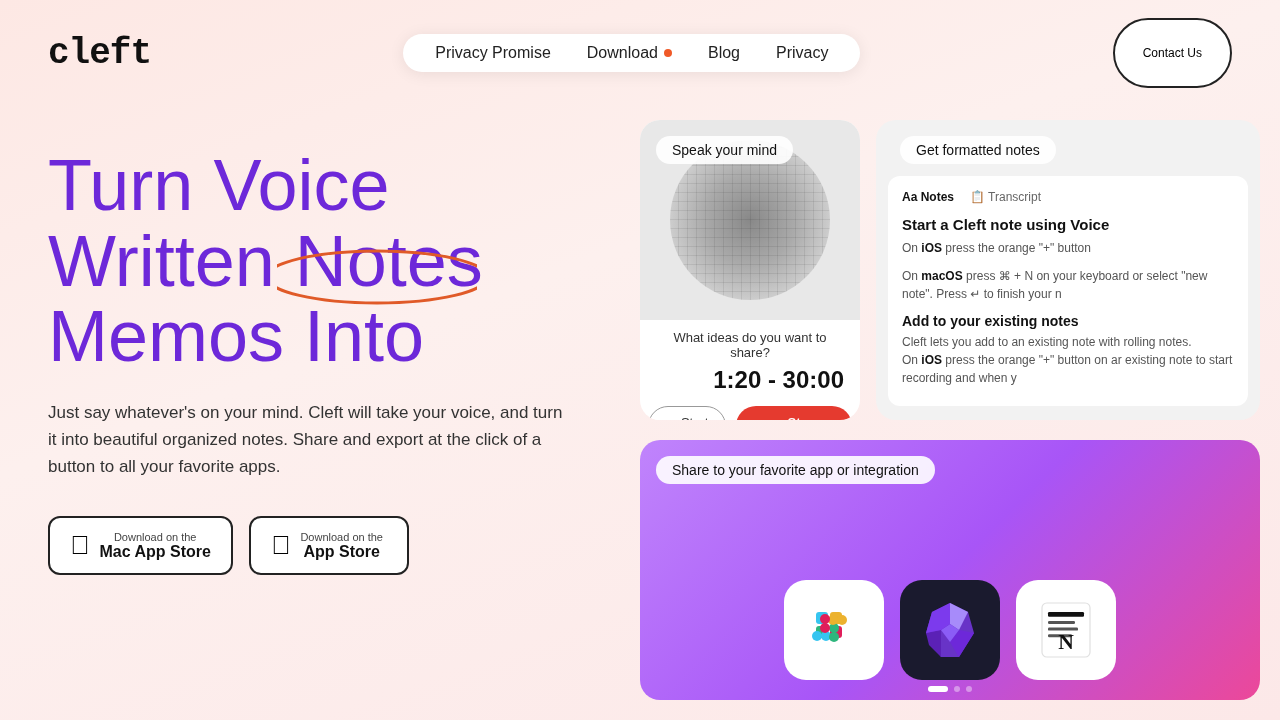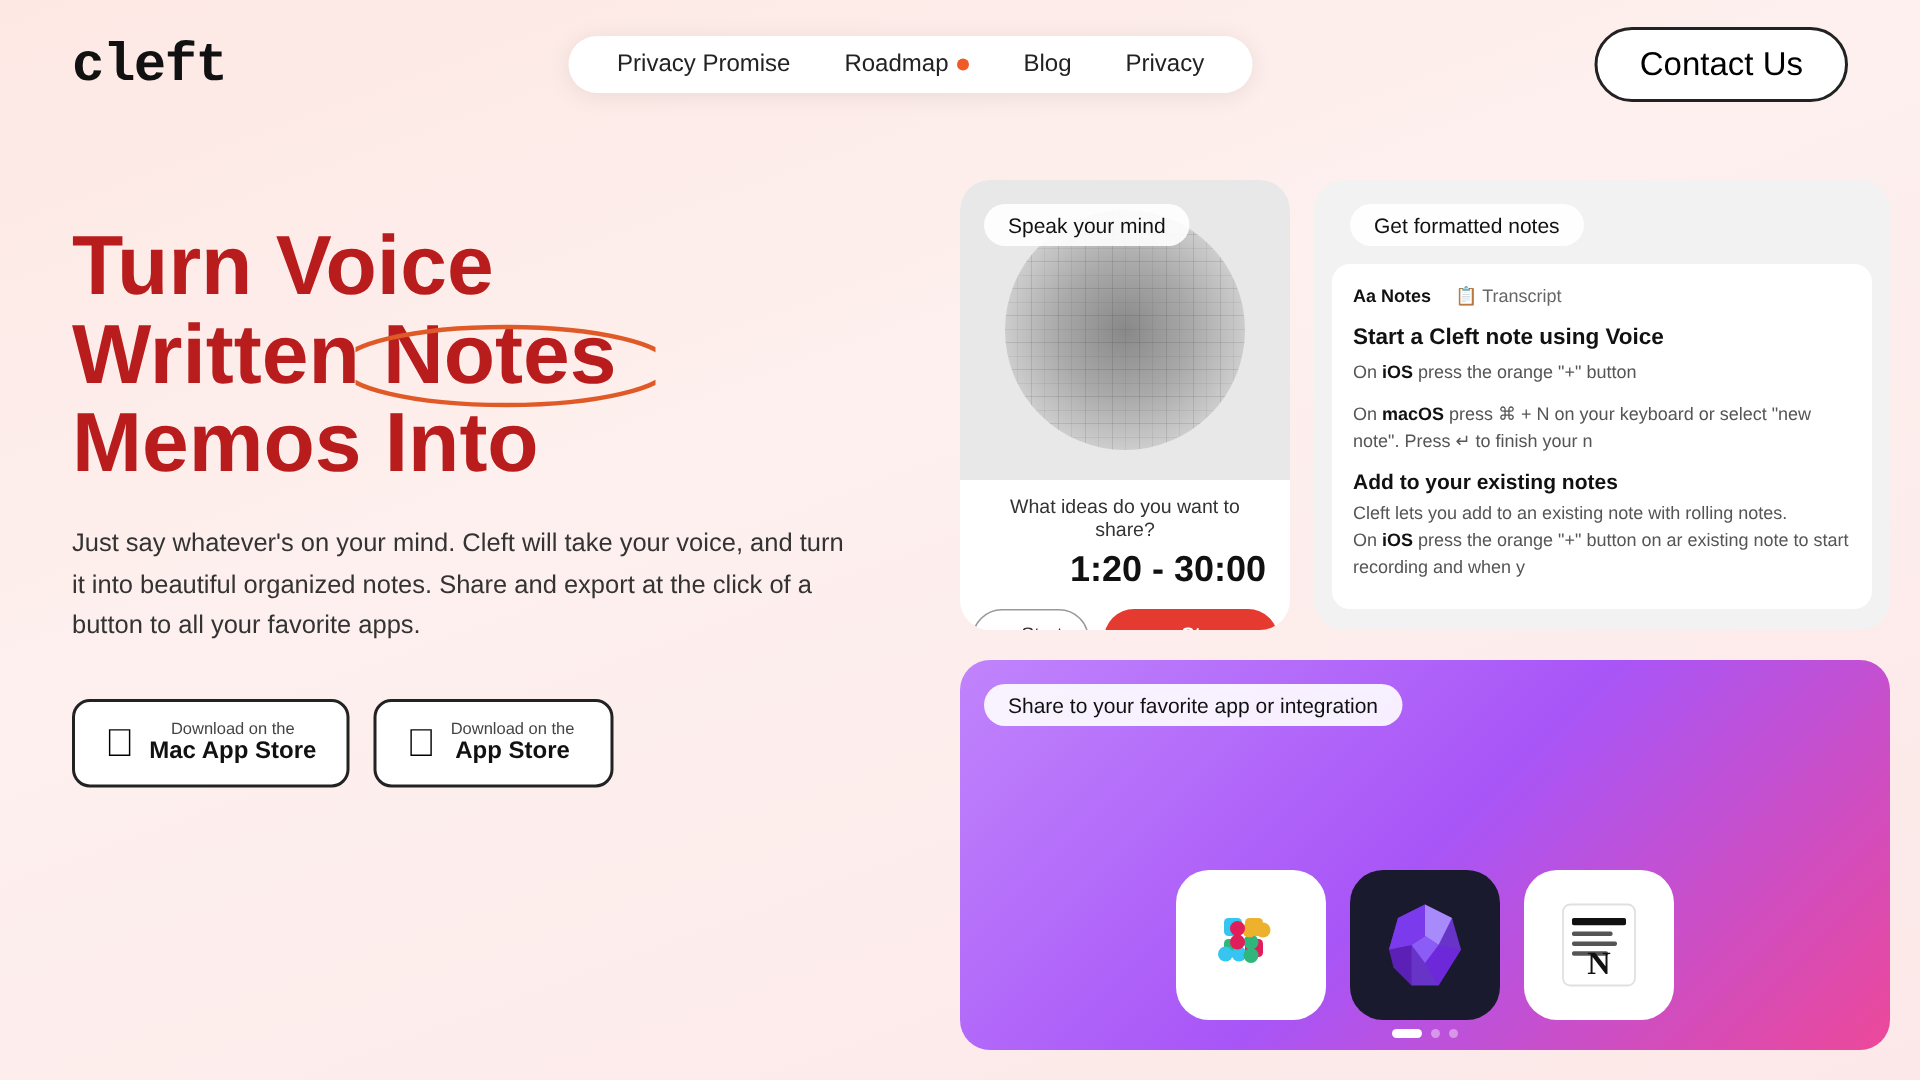--- a/index.html
+++ b/index.html
@@ -54,38 +54,38 @@
       width: 8px;
       height: 8px;
       background: #f05a28;
       border-radius: 50%;
       display: inline-block;
     }
     .contact-btn {
       background: white;
       border: 2px solid #222;
       border-radius: 50px;
-      padding: 10px 28px;
-      font-size: 22px;
+      padding: 26px 28px;
+      font-size: 12px;
       cursor: pointer;
       font-weight: 500;
     }
 
     
     .hero-left {
       position: absolute;
       top: 148px;
       left: 48px;
       max-width: 580px;
     }
     .hero-title {
-      font-size: 56px;
-      font-weight: 700;
+      font-size: 72px;
+      font-weight: 400;
       line-height: 1.05;
-      color: #b91c1c;
+      color: #6d28d9;
       position: relative;
     }
     .notes-highlight {
       position: relative;
       display: inline-block;
     }
     .notes-oval {
       position: absolute;
       bottom: -8px;
       left: -18px;
@@ -387,21 +387,21 @@
 </head>
 <body>
 
 <nav class="navbar">
   <div class="logo">cleft</div>
   <div class="nav-pill">
     <a class="nav-link">
       <span>Privacy Promise</span>
     </a>
     <a class="nav-link">
-      <span>Roadmap</span>
+      <span>Download</span>
       <span class="roadmap-dot"></span>
     </a>
     <a class="nav-link">
       <span>Blog</span>
     </a>
     <a class="nav-link">
       <span>Privacy</span>
     </a>
   </div>
   <button class="contact-btn">Contact Us</button>

